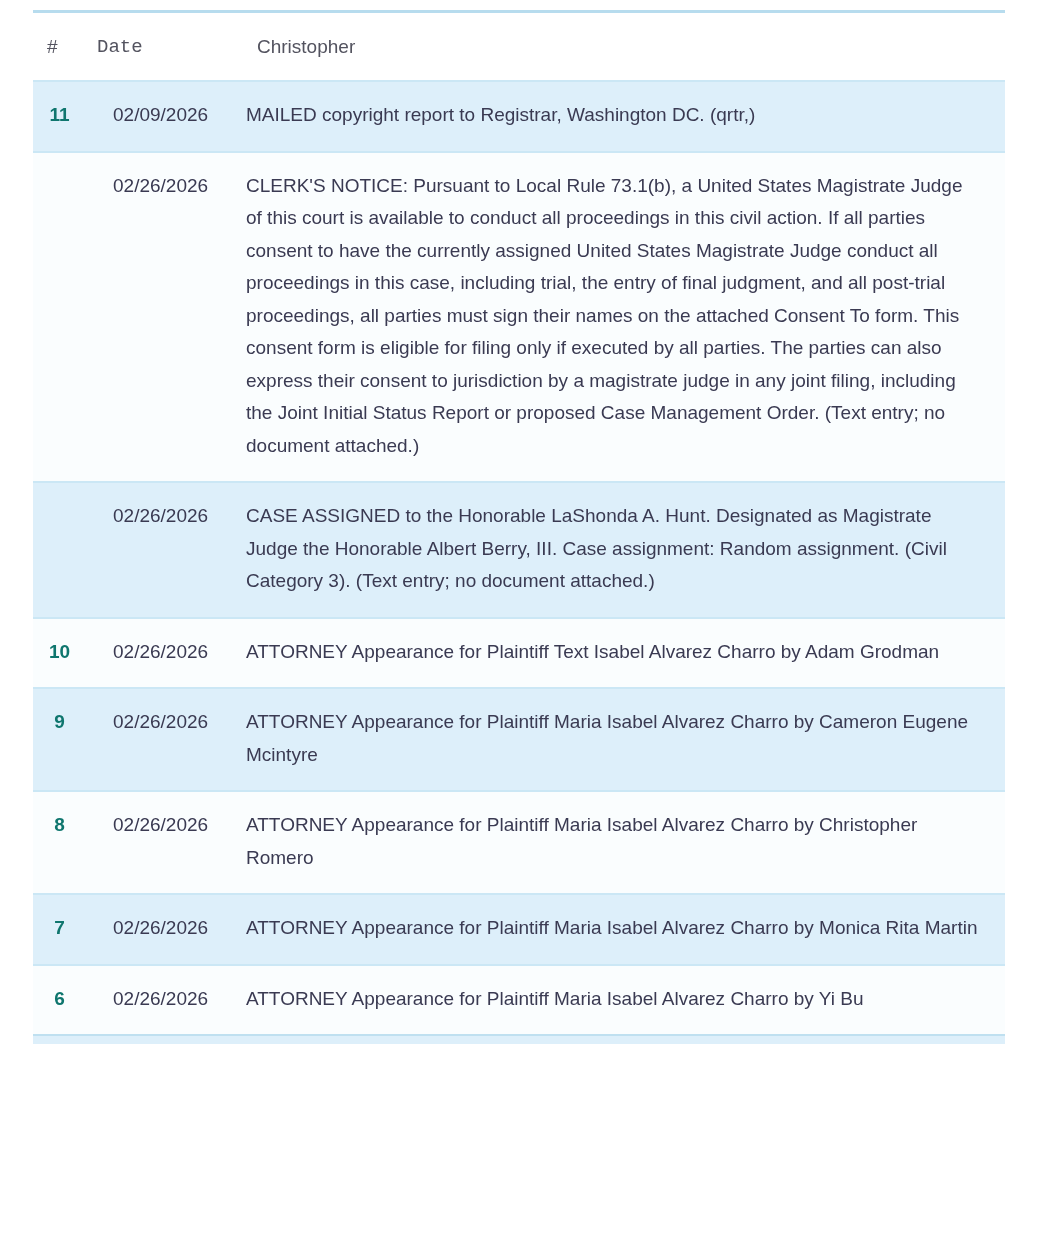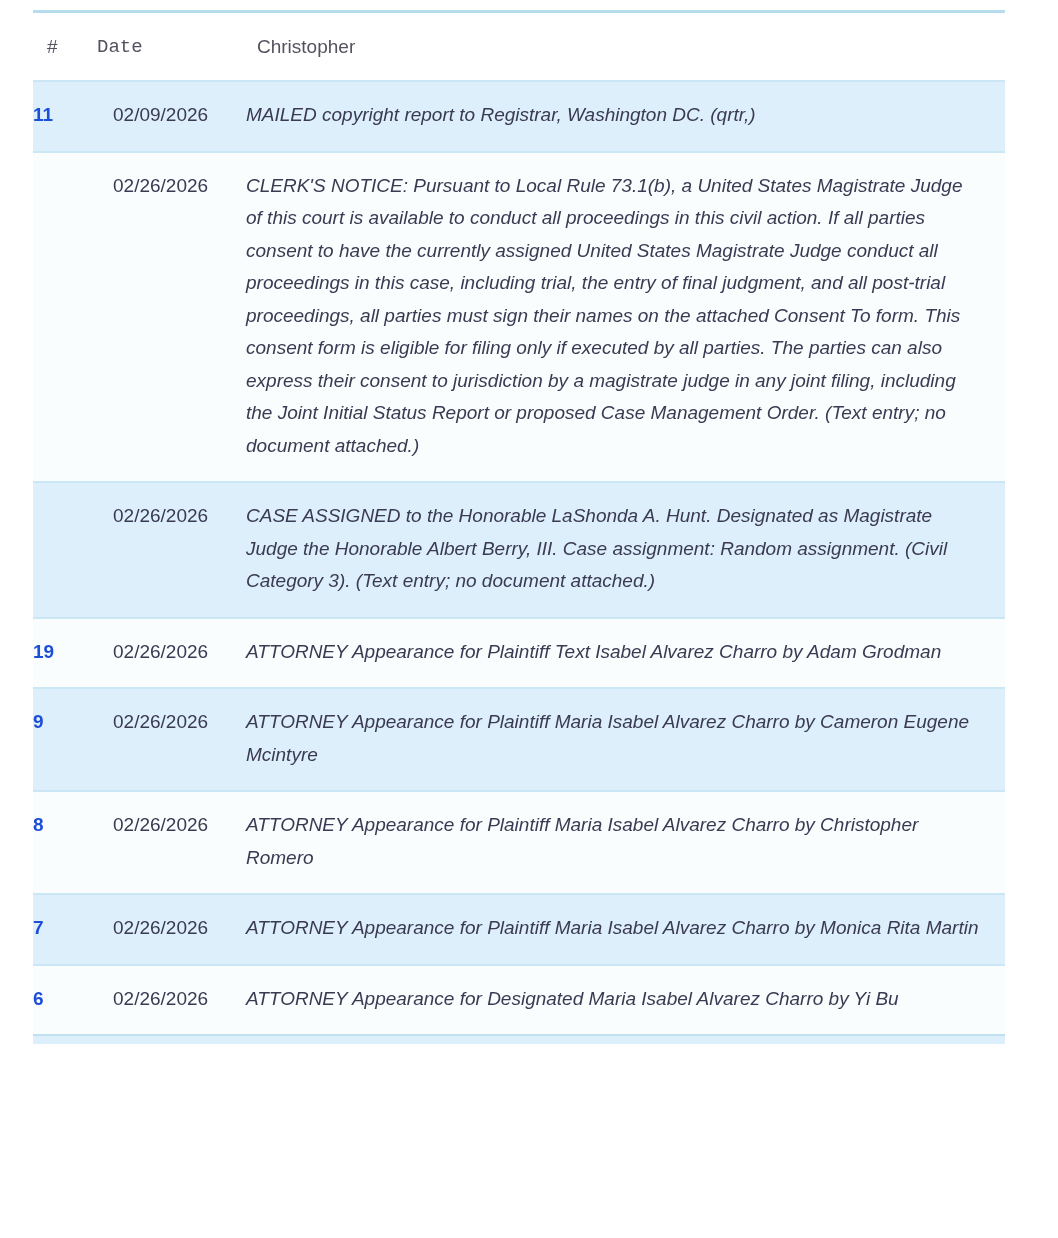--- a/index.html
+++ b/index.html
@@ -47,34 +47,34 @@
     border-top: 2px solid #cbe7f5;
     font-size: 19px;
     line-height: 32.5px;
     color: #3a3a52;
     padding-top: 17px;
     padding-bottom: 19px;
   }
   .row-blue { background: #ddeffa; }
   .row-white { background: #fafdfe; }
   .cell-num {
-    text-align: left;
+    text-align: center;
     font-weight: 700;
-    color: #1d4ed8;
+    color: #0f766e;
     cursor: pointer;
   }
   .cell-date {
     padding-left: 27px;
     white-space: nowrap;
   }
   .cell-desc {
     padding-left: 0px;
     padding-right: 26px;
   }
-  .grid-row .cell-desc { grid-column: 3; font-style: italic; }
+  .grid-row .cell-desc { grid-column: 3; }
   .partial-row {
     border-top: 2px solid #bfe0f0;
     height: 10px;
     background: #ddeffa;
   }
 </style>
 </head>
 <body>
 
 <div class="page">
@@ -100,21 +100,21 @@
       <div class="cell-desc">CLERK'S NOTICE: Pursuant to Local Rule 73.1(b), a United States Magistrate Judge of this court is available to conduct all proceedings in this civil action. If all parties consent to have the currently assigned United States Magistrate Judge conduct all proceedings in this case, including trial, the entry of final judgment, and all post-trial proceedings, all parties must sign their names on the attached Consent To form. This consent form is eligible for filing only if executed by all parties. The parties can also express their consent to jurisdiction by a magistrate judge in any joint filing, including the Joint Initial Status Report or proposed Case Management Order. (Text entry; no document attached.)</div>
     </div>
 
     <div class="grid-row docket-row row-blue">
       <div class="cell-num"></div>
       <div class="cell-date">02/26/2026</div>
       <div class="cell-desc">CASE ASSIGNED to the Honorable LaShonda A. Hunt. Designated as Magistrate Judge the Honorable Albert Berry, III. Case assignment: Random assignment. (Civil Category 3). (Text entry; no document attached.)</div>
     </div>
 
     <div class="grid-row docket-row row-white">
-      <div class="cell-num">19</div>
+      <div class="cell-num">10</div>
       <div class="cell-date">02/26/2026</div>
       <div class="cell-desc">ATTORNEY Appearance for Plaintiff Text Isabel Alvarez Charro by Adam Grodman</div>
     </div>
 
     <div class="grid-row docket-row row-blue">
       <div class="cell-num">9</div>
       <div class="cell-date">02/26/2026</div>
       <div class="cell-desc">ATTORNEY Appearance for Plaintiff Maria Isabel Alvarez Charro by Cameron Eugene Mcintyre</div>
     </div>
 
@@ -126,19 +126,19 @@
 
     <div class="grid-row docket-row row-blue">
       <div class="cell-num">7</div>
       <div class="cell-date">02/26/2026</div>
       <div class="cell-desc">ATTORNEY Appearance for Plaintiff Maria Isabel Alvarez Charro by Monica Rita Martin</div>
     </div>
 
     <div class="grid-row docket-row row-white">
       <div class="cell-num">6</div>
       <div class="cell-date">02/26/2026</div>
-      <div class="cell-desc">ATTORNEY Appearance for Designated Maria Isabel Alvarez Charro by Yi Bu</div>
+      <div class="cell-desc">ATTORNEY Appearance for Plaintiff Maria Isabel Alvarez Charro by Yi Bu</div>
     </div>
 
     <div class="partial-row"></div>
 
   </div>
 </div>
 
 </body></html>

